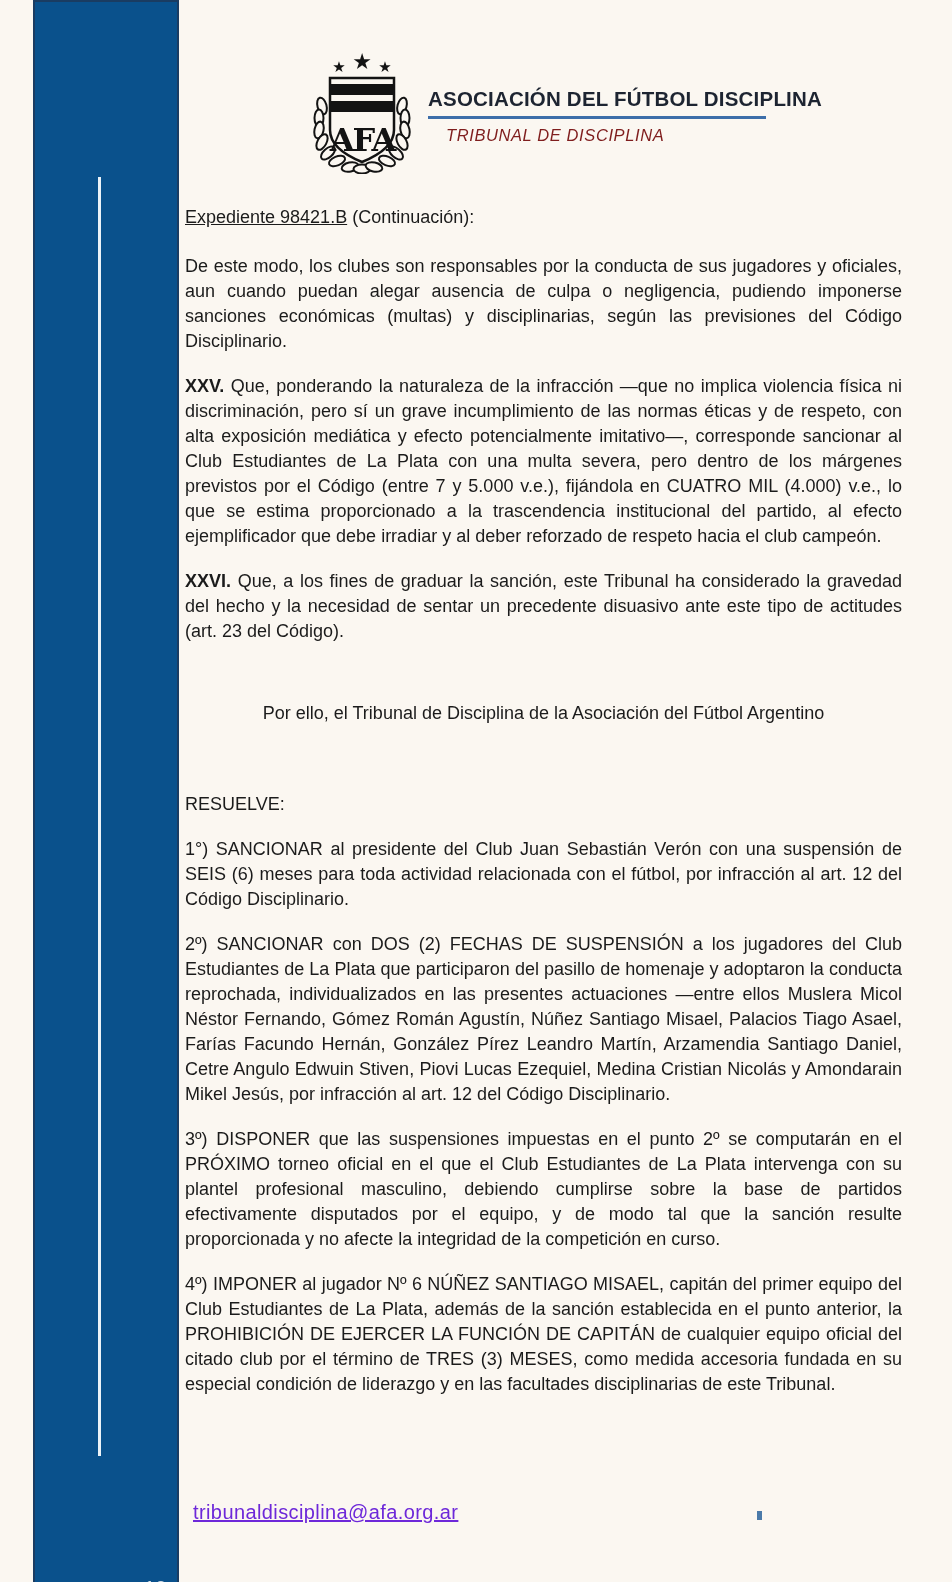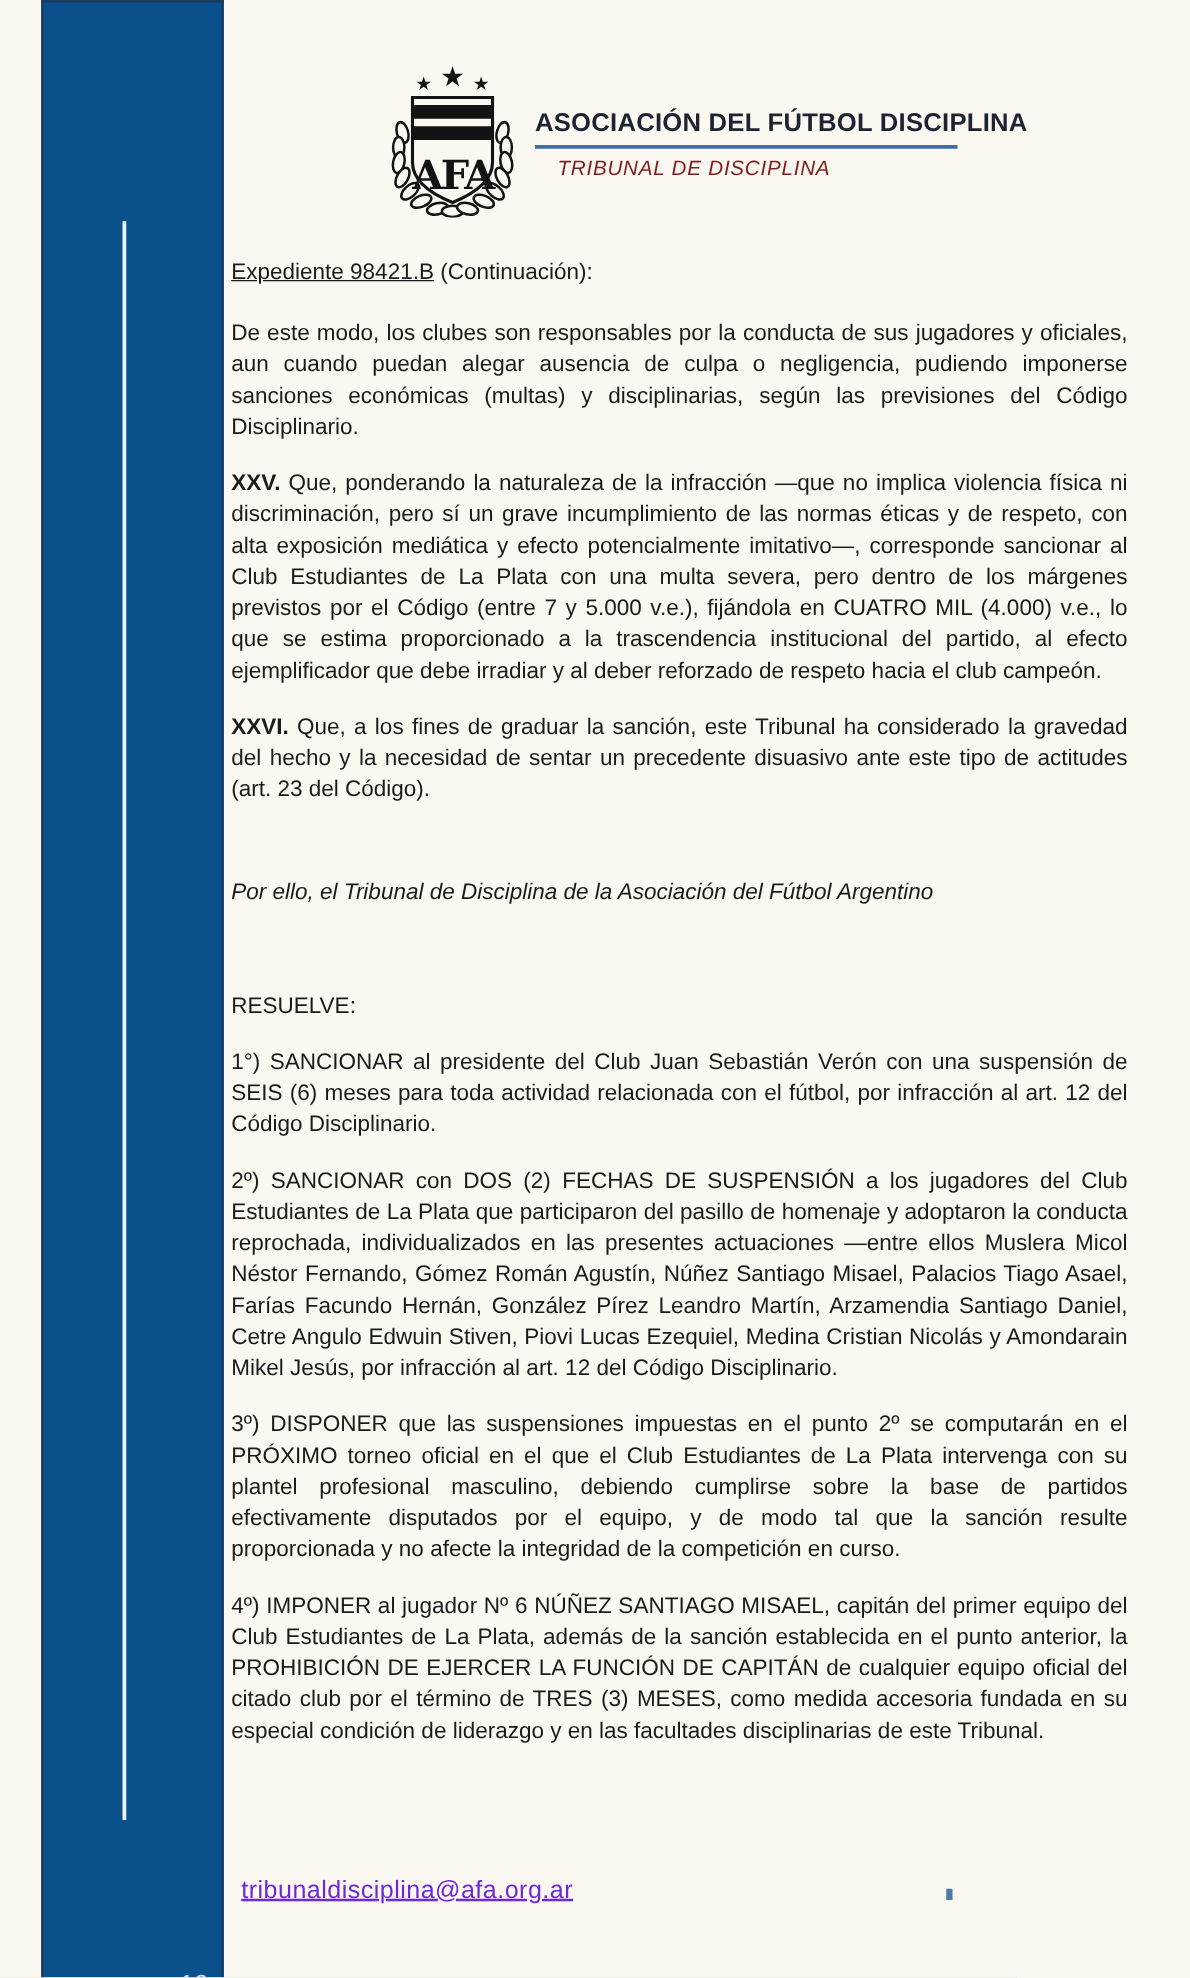--- a/index.html
+++ b/index.html
@@ -34,21 +34,21 @@
   }
   
   .content {
     position:absolute; left:185px; top:189px; width:717px;
     color:#1b1b1b; font-size:18px; line-height:25px;
   }
   .content p { margin:16px 0 20px; text-align:justify; }
   p.case-line { margin-bottom:24px; text-align:left; }
   .u { text-decoration:underline; }
   .b { font-weight:bold; }
-  p.por-ello { margin-top:57px; text-align:left;font-style:italic; }
+  p.por-ello { margin-top:57px; text-align:center; }
   p.resuelve { margin-top:66px; font-weight:normal; text-align:left; }
   p.res-1 { margin-top:18px; }
   
   .page-num {
     position:absolute; left:33px; top:1576px; width:134px; text-align:right;
     color:#d5e0e9; font-size:21px;
   }
   .email {
     position:absolute; left:193px; top:1501px;
     font-size:20px; color:#6d28d9; text-decoration:underline;

